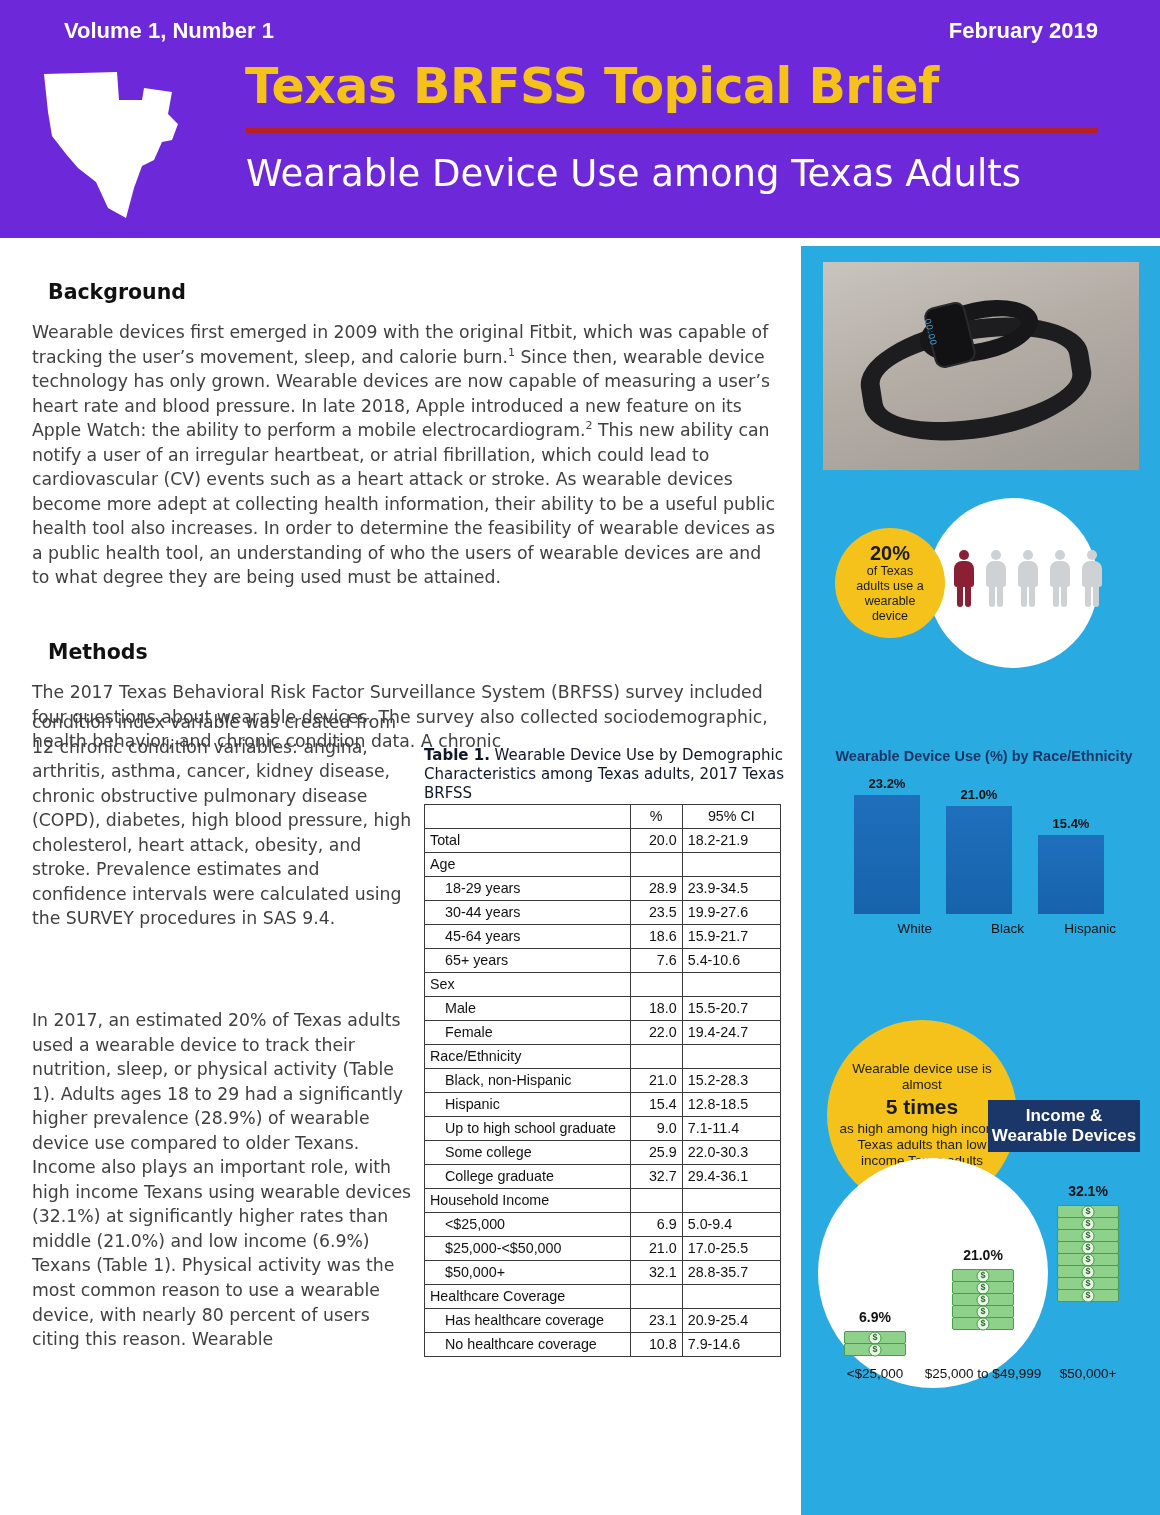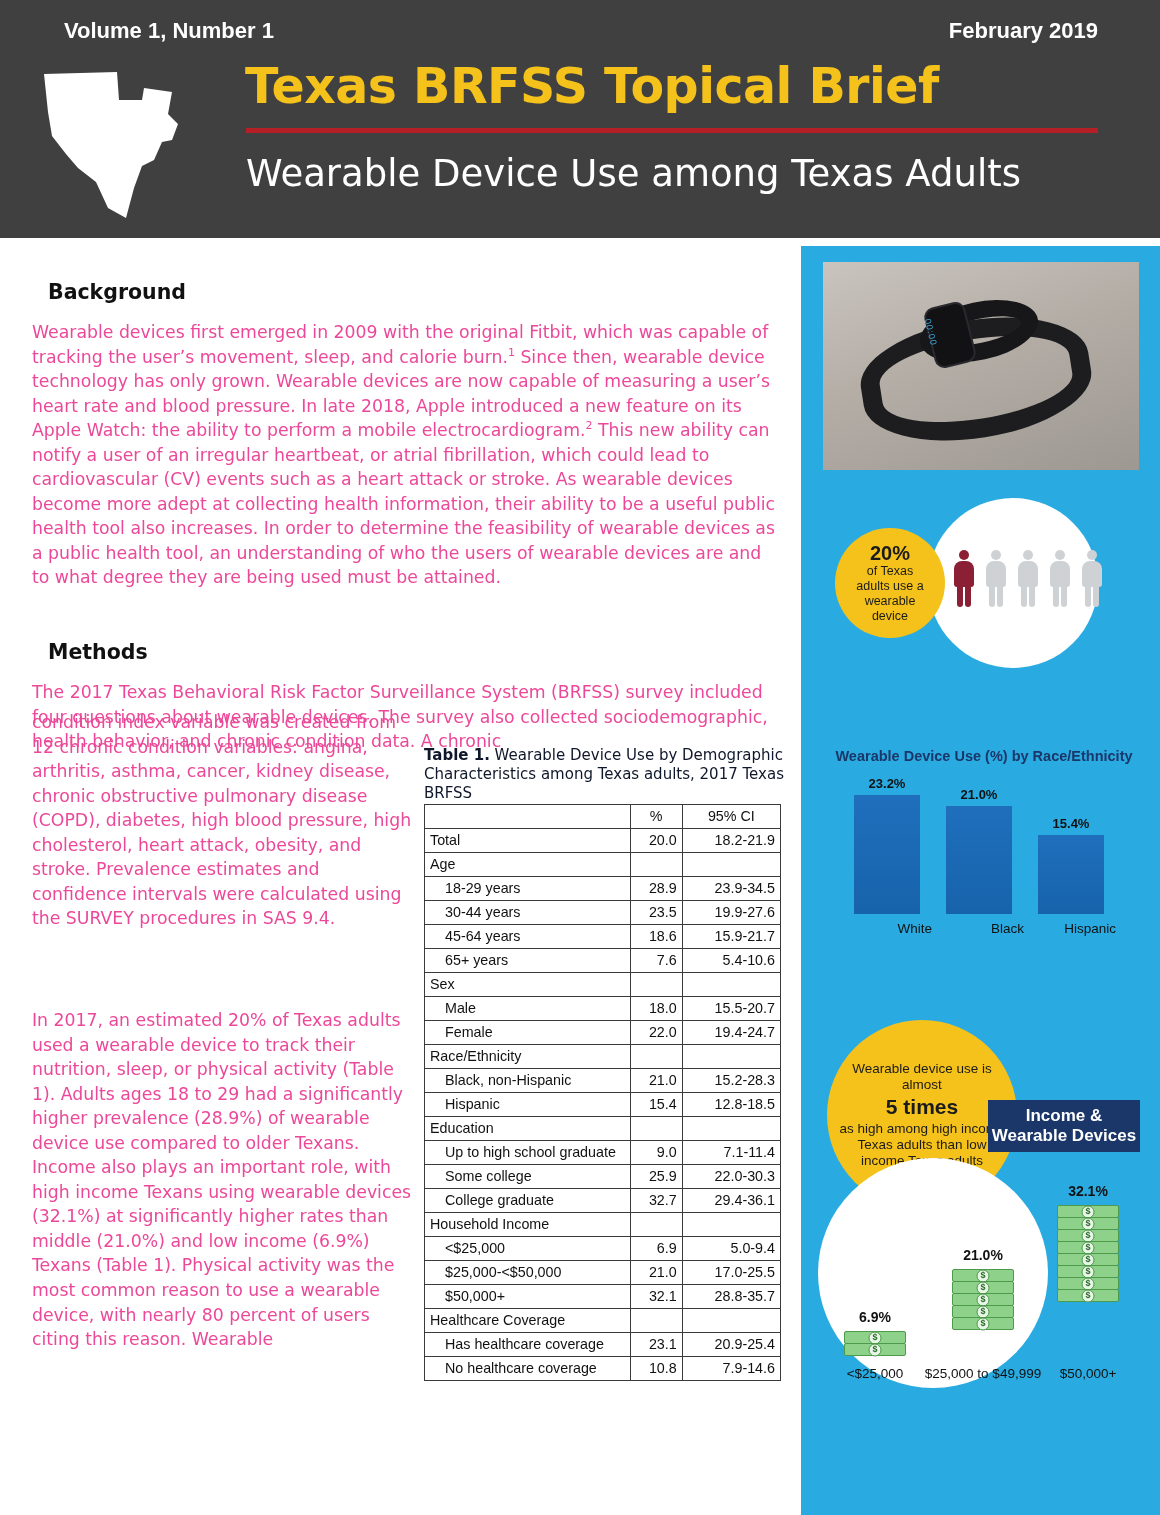--- a/index.html
+++ b/index.html
@@ -9,21 +9,21 @@
     font-family: "Liberation Sans", sans-serif;
     background:#ffffff;
     color:#111;
     position:relative;
     overflow:hidden;
   }
 
   
   .header {
     position:absolute; left:0; top:0; width:1160px; height:238px;
-    background:#404040;
+    background:#6d28d9;
   }
   .vol {
     position:absolute; left:64px; top:18px;
     color:#ffffff; font-size:22px; font-weight:bold;
   }
   .date {
     position:absolute; right:62px; top:18px;
     color:#ffffff; font-size:22px; font-weight:bold;
   }
   .texas-shape {
@@ -168,21 +168,21 @@
   .money-pct { position:absolute; width:110px; text-align:center; font-size:14px; font-weight:bold; color:#111; }
   .money-lab { position:absolute; width:120px; text-align:center; font-size:13.5px; color:#111; line-height:1.15; }
 
   
   .content { position:absolute; left:0; top:246px; width:801px; height:1269px; background:#fff; }
   h2.sec {
     margin:16px; font-size:20.5px; color:#111; font-weight:bold;
     font-family:"DejaVu Sans", sans-serif;
   }
   p.body {
-    margin:4px 0 0 0; font-size:17.3px; line-height:1.42; color:#ec4899;
+    margin:4px 0 0 0; font-size:17.3px; line-height:1.42; color:#404040;
     font-family:"DejaVu Sans", sans-serif;
   }
   .bg-block { position:absolute; left:32px; top:18px; width:745px; }
   .methods-block { position:absolute; left:32px; top:378px; width:745px; }
   .methods-narrow { position:absolute; left:32px; top:460px; width:382px; }
   .results-block { position:absolute; left:32px; top:758px; width:382px; }
   sup { font-size:11px; vertical-align:super; }
 
   
   .table-wrap { position:absolute; left:424px; top:500px; width:360px; }
@@ -193,21 +193,21 @@
   .table-caption b { font-weight:bold; }
   table.t1 { border-collapse:collapse; width:357px; font-size:14.3px; }
   table.t1 td, table.t1 th {
     border:1px solid #3a3a3a; padding:3px 5px; height:24px;
     font-weight:normal; color:#111;
   }
   table.t1 th { text-align:center; }
   td.lbl { width:205px; text-align:left; }
   td.lbl.indent { padding-left:20px; }
   td.num { width:52px; text-align:right; }
-  td.ci { width:98px; text-align:right; }
+  td.ci { width:98px; text-align:left; }
   tr.group td { font-weight:normal; }
 </style>
 </head>
 <body>
 
 <div class="header">
   <div class="vol">Volume 1, Number 1</div>
   <div class="date">February 2019</div>
 
   <div class="texas-shape">
@@ -422,25 +422,20 @@
           <tr>
             <td class="lbl indent">Black, non-Hispanic</td>
             <td class="num">21.0</td>
             <td class="ci">15.2-28.3</td>
           </tr>
           <tr>
             <td class="lbl indent">Hispanic</td>
             <td class="num">15.4</td>
             <td class="ci">12.8-18.5</td>
           </tr>
-          <tr class="group">
-            <td class="lbl">Education</td>
-            <td class="num">&nbsp;</td>
-            <td class="ci">&nbsp;</td>
-          </tr>
           <tr>
             <td class="lbl indent">Up to high school graduate</td>
             <td class="num">9.0</td>
             <td class="ci">7.1-11.4</td>
           </tr>
           <tr>
             <td class="lbl indent">Some college</td>
             <td class="num">25.9</td>
             <td class="ci">22.0-30.3</td>
           </tr>

